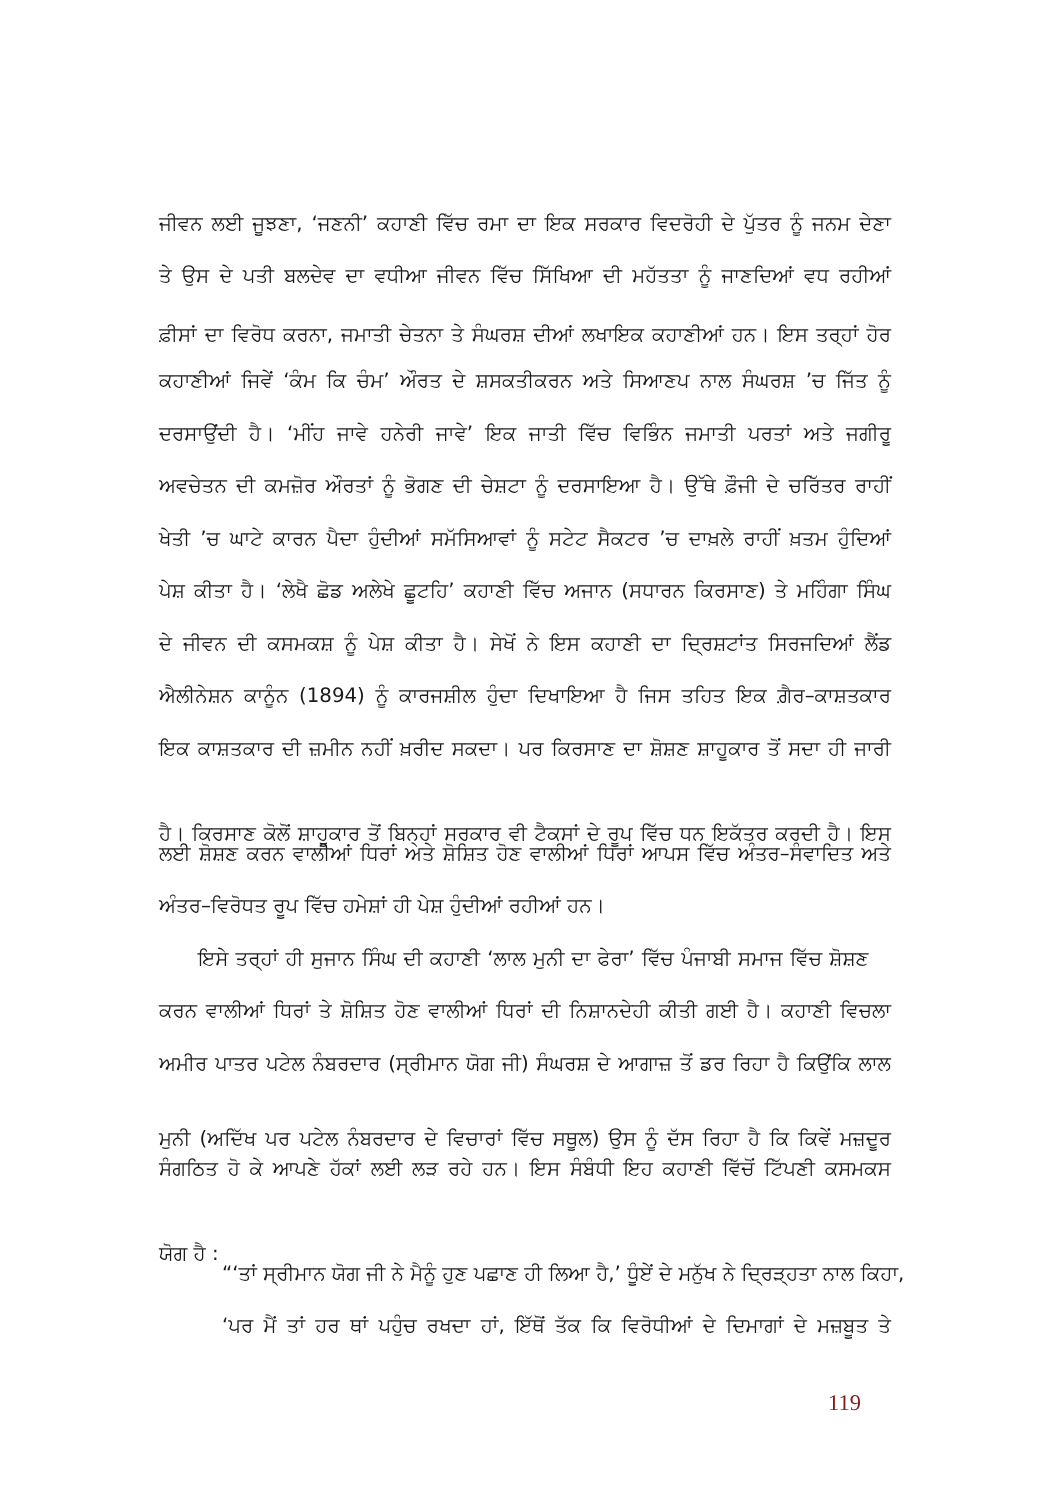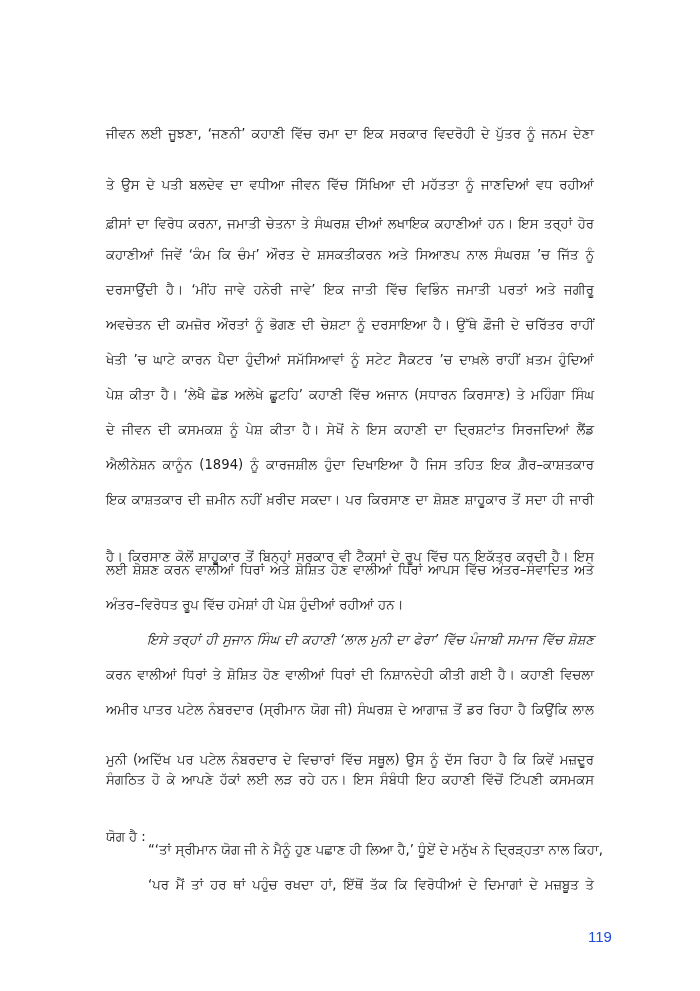--- a/index.html
+++ b/index.html
@@ -12,38 +12,38 @@
     height: 24px;
     font-family: "DejaVu Sans", sans-serif;
     font-size: 13.2px;
     color: #1a1a1a;
     white-space: nowrap;
     text-align: justify;
     text-align-last: justify;
     line-height: 24px;
   }
   .line.last { text-align-last: left; }
-  .line.indent { left: 147px; width: 447px; font-style: italic; }
+  .line.indent { left: 132px; width: 447px; }
   .line.quote { left: 148px; width: 446px; }
   .page-number {
     position: absolute;
-    left: 588px;
+    left: 552px;
     top: 928px;
-    font-family: Liberation Sans, sans-serif;
+    font-family: Liberation Serif, serif;
     font-size: 15px;
-    color: #1d4ed8;
+    color: #7f1d1d;
   }
 </style>
 </head>
 <body>
 
 <div class="page">
 
   <div>
-    <div class="line" style="top:122px">ਜੀਵਨ ਲਈ ਜੂਝਣਾ, ‘ਜਣਨੀ’ ਕਹਾਣੀ ਵਿੱਚ ਰਮਾ ਦਾ ਇਕ ਸਰਕਾਰ ਵਿਦਰੋਹੀ ਦੇ ਪੁੱਤਰ ਨੂੰ ਜਨਮ ਦੇਣਾ</div>
+    <div class="line" style="top:138px">ਜੀਵਨ ਲਈ ਜੂਝਣਾ, ‘ਜਣਨੀ’ ਕਹਾਣੀ ਵਿੱਚ ਰਮਾ ਦਾ ਇਕ ਸਰਕਾਰ ਵਿਦਰੋਹੀ ਦੇ ਪੁੱਤਰ ਨੂੰ ਜਨਮ ਦੇਣਾ</div>
     <div class="line" style="top:173px">ਤੇ ਉਸ ਦੇ ਪਤੀ ਬਲਦੇਵ ਦਾ ਵਧੀਆ ਜੀਵਨ ਵਿੱਚ ਸਿੱਖਿਆ ਦੀ ਮਹੱਤਤਾ ਨੂੰ ਜਾਣਦਿਆਂ ਵਧ ਰਹੀਆਂ</div>
     <div class="line" style="top:212px">ਫ਼ੀਸਾਂ ਦਾ ਵਿਰੋਧ ਕਰਨਾ, ਜਮਾਤੀ ਚੇਤਨਾ ਤੇ ਸੰਘਰਸ਼ ਦੀਆਂ ਲਖਾਇਕ ਕਹਾਣੀਆਂ ਹਨ। ਇਸ ਤਰ੍ਹਾਂ ਹੋਰ</div>
     <div class="line" style="top:243px">ਕਹਾਣੀਆਂ ਜਿਵੇਂ ‘ਕੰਮ ਕਿ ਚੰਮ’ ਔਰਤ ਦੇ ਸ਼ਸਕਤੀਕਰਨ ਅਤੇ ਸਿਆਣਪ ਨਾਲ ਸੰਘਰਸ਼ ’ਚ ਜਿੱਤ ਨੂੰ</div>
     <div class="line" style="top:278px">ਦਰਸਾਉਂਦੀ ਹੈ। ‘ਮੀਂਹ ਜਾਵੇ ਹਨੇਰੀ ਜਾਵੇ’ ਇਕ ਜਾਤੀ ਵਿੱਚ ਵਿਭਿੰਨ ਜਮਾਤੀ ਪਰਤਾਂ ਅਤੇ ਜਗੀਰੂ</div>
     <div class="line" style="top:313px">ਅਵਚੇਤਨ ਦੀ ਕਮਜ਼ੋਰ ਔਰਤਾਂ ਨੂੰ ਭੋਗਣ ਦੀ ਚੇਸ਼ਟਾ ਨੂੰ ਦਰਸਾਇਆ ਹੈ। ਉੱਥੇ ਫ਼ੌਜੀ ਦੇ ਚਰਿੱਤਰ ਰਾਹੀਂ</div>
     <div class="line" style="top:348px">ਖੇਤੀ ’ਚ ਘਾਟੇ ਕਾਰਨ ਪੈਦਾ ਹੁੰਦੀਆਂ ਸਮੱਸਿਆਵਾਂ ਨੂੰ ਸਟੇਟ ਸੈਕਟਰ ’ਚ ਦਾਖ਼ਲੇ ਰਾਹੀਂ ਖ਼ਤਮ ਹੁੰਦਿਆਂ</div>
     <div class="line" style="top:383px">ਪੇਸ਼ ਕੀਤਾ ਹੈ। ‘ਲੇਖੈ ਛੋਡ ਅਲੇਖੇ ਛੂਟਹਿ’ ਕਹਾਣੀ ਵਿੱਚ ਅਜਾਨ (ਸਧਾਰਨ ਕਿਰਸਾਣ) ਤੇ ਮਹਿੰਗਾ ਸਿੰਘ</div>
     <div class="line" style="top:418px">ਦੇ ਜੀਵਨ ਦੀ ਕਸਮਕਸ਼ ਨੂੰ ਪੇਸ਼ ਕੀਤਾ ਹੈ। ਸੇਖੋਂ ਨੇ ਇਸ ਕਹਾਣੀ ਦਾ ਦ੍ਰਿਸ਼ਟਾਂਤ ਸਿਰਜਦਿਆਂ ਲੈਂਡ</div>
     <div class="line" style="top:453px">ਐਲੀਨੇਸ਼ਨ ਕਾਨੂੰਨ (1894) ਨੂੰ ਕਾਰਜਸ਼ੀਲ ਹੁੰਦਾ ਦਿਖਾਇਆ ਹੈ ਜਿਸ ਤਹਿਤ ਇਕ ਗ਼ੈਰ–ਕਾਸ਼ਤਕਾਰ</div>
     <div class="line" style="top:488px">ਇਕ ਕਾਸ਼ਤਕਾਰ ਦੀ ਜ਼ਮੀਨ ਨਹੀਂ ਖ਼ਰੀਦ ਸਕਦਾ। ਪਰ ਕਿਰਸਾਣ ਦਾ ਸ਼ੋਸ਼ਣ ਸ਼ਾਹੂਕਾਰ ਤੋਂ ਸਦਾ ਹੀ ਜਾਰੀ</div>

